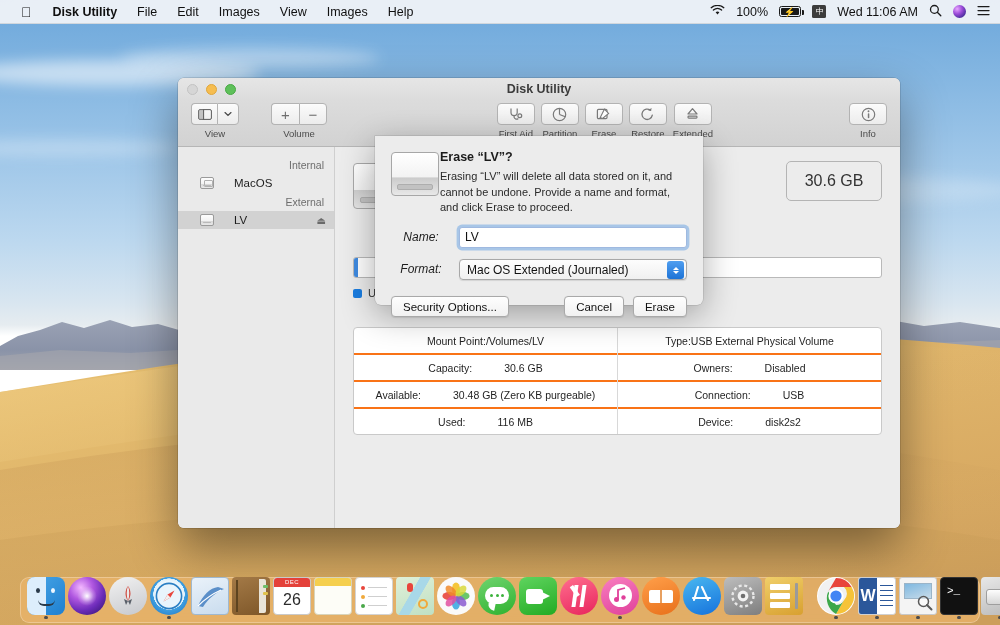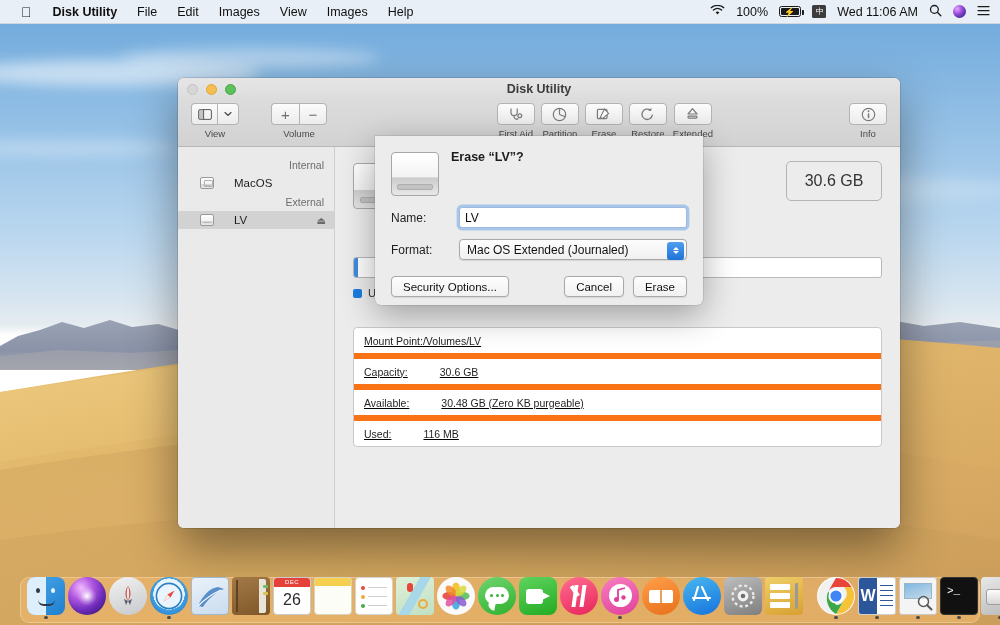--- a/index.html
+++ b/index.html
@@ -161,47 +161,47 @@
   .legend .dot { width:9px; height:9px; border-radius:2px; background:#1b7de0; }
 
   
   #infotable {
     position:absolute; left:18px; right:18px; top:180px;
     border:1px solid #c9c9c9; border-radius:4px; background:#fff;
     display:flex; font-size:10.5px; overflow:hidden;
   }
   .infocol { flex:1; }
   .infocol + .infocol { border-left:1px solid #d8d8d8; }
-  .inforow { display:flex; justify-content:flex-start; padding:6.5px 10px;text-decoration:underline; }
-  .inforow + .inforow { border-top:6px solid #f97316;gap:32px; }
+  .inforow { display:flex; justify-content:center; padding:6.5px 10px; }
+  .inforow + .inforow { border-top:2px solid #f97316;gap:32px; }
   .ikey { color:#1f1f1f; }
   .ival { color:#1f1f1f; text-align:right; }
 
   
   #sheet {
     position:absolute; left:375px; top:136px; width:328px; height:169px;
     background:#ececec;
     border-radius:0 0 6px 6px;
     box-shadow: 0 10px 34px rgba(0,0,0,.33), 0 0 0 .5px rgba(0,0,0,.16);
     z-index:40;
     padding:14px 16px 0 16px;
   }
-  .sheet-top { display:flex; gap:12px; }
+  .sheet-top { display:flex; gap:1px; }
   .sheet-disk {
     width:48px; height:44px; border-radius:4px;
     background:linear-gradient(to bottom,#ffffff 0%,#f3f3f3 56%,#cccccc 60%,#e8e8e8 100%);
     border:1px solid #a7a7a7; position:relative; flex:none; margin-top:2px;
   }
   .sheet-disk:after { content:""; position:absolute; left:5px; right:5px; bottom:5px; height:4px;
     background:#c2c2c2; border-radius:2px; border:.5px solid #aeaeae; }
   .sheet-h { font-size:12.5px; font-weight:bold; color:#1b1b1b; }
   .sheet-p { font-size:11px; color:#2a2a2a; margin-top:5px; line-height:1.42; }
 
   .formrow { display:flex; align-items:center; margin-top:11px; }
-  .formrow .lab { width:68px; text-align:left; font-size:12px; color:#1d1d1d; padding-right:8px; }
+  .formrow .lab { width:68px; text-align:center; font-size:12px; color:#1d1d1d; padding-right:8px;font-style:italic; }
   .txtfield {
     flex:1; height:21px; background:#fff;
     border:1px solid #9fb9e0; border-radius:3px;
     box-shadow:0 0 0 2.4px rgba(86,153,226,.45);
     font-size:12px; color:#111; padding:0 5px; line-height:19px;
     outline:none; font-family:"Liberation Sans", sans-serif;
   }
   .popup {
     flex:1; height:21px; background:linear-gradient(to bottom,#fdfdfd,#f0f0f0);
     border:.5px solid #a8a8a8; border-radius:4px; position:relative;
@@ -494,30 +494,49 @@
           </div>
           <div class="inforow">
             <span class="ikey">Available:</span>
             <span class="ival">30.48 GB (Zero KB purgeable)</span>
           </div>
           <div class="inforow">
             <span class="ikey">Used:</span>
             <span class="ival">116 MB</span>
           </div>
         </div>
+        <div class="infocol">
+          <div class="inforow">
+            <span class="ikey">Type:</span>
+            <span class="ival">USB External Physical Volume</span>
+          </div>
+          <div class="inforow">
+            <span class="ikey">Owners:</span>
+            <span class="ival">Disabled</span>
+          </div>
+          <div class="inforow">
+            <span class="ikey">Connection:</span>
+            <span class="ival">USB</span>
+          </div>
+          <div class="inforow">
+            <span class="ikey">Device:</span>
+            <span class="ival">disk2s2</span>
+          </div>
+        </div>
       </div>
     </div>
   </div>
 </div>
 
 <div id="sheet">
   <div class="sheet-top">
     <div class="sheet-disk"></div>
     <div>
       <div class="sheet-h">Erase “LV”?</div>
+      <div class="sheet-p">Erasing “LV” will delete all data stored on it, and cannot be undone. Provide a name and format, and click Erase to proceed.</div>
     </div>
   </div>
 
   <div class="formrow">
     <div class="lab">Name:</div>
     <input class="txtfield" type="text" value="LV" style="">
   </div>
 
   <div class="formrow">
     <div class="lab">Format:</div>

